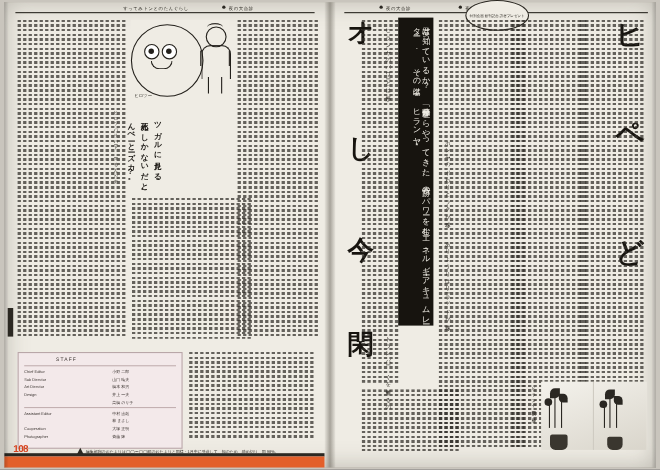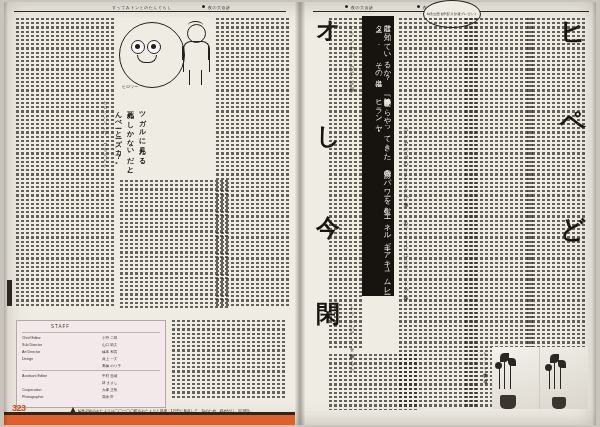--- a/index.html
+++ b/index.html
@@ -305,21 +305,21 @@
           <div class="col"></div>
         <div class="col"></div>
           <div class="col"></div>
           <div class="col"></div>
       </div>
 
       <div class="tab"></div>
 
       <div class="warnicon"></div>
       <div class="footnote">編集部宛のおたよりは◯◯〜◯◯町のおたよりと同様・1月中に発送して、知のため、締め切り、同 98%。</div>
-      <div class="folio">323</div>
+      <div class="folio">108</div>
       <div class="ribbon2"></div>
       <div class="ribbon"></div>
       <div class="edgeL"></div>
     </div>
 
     <div class="rightpage">
 
       <div class="toprule" style="left:8px;top:9px;width:276px;"></div>
       <div class="hdr-dot" style="left:40px;top:3px;"></div>
       <div class="hdr-label" style="left:46px;top:3px;">夜の大合診</div>

